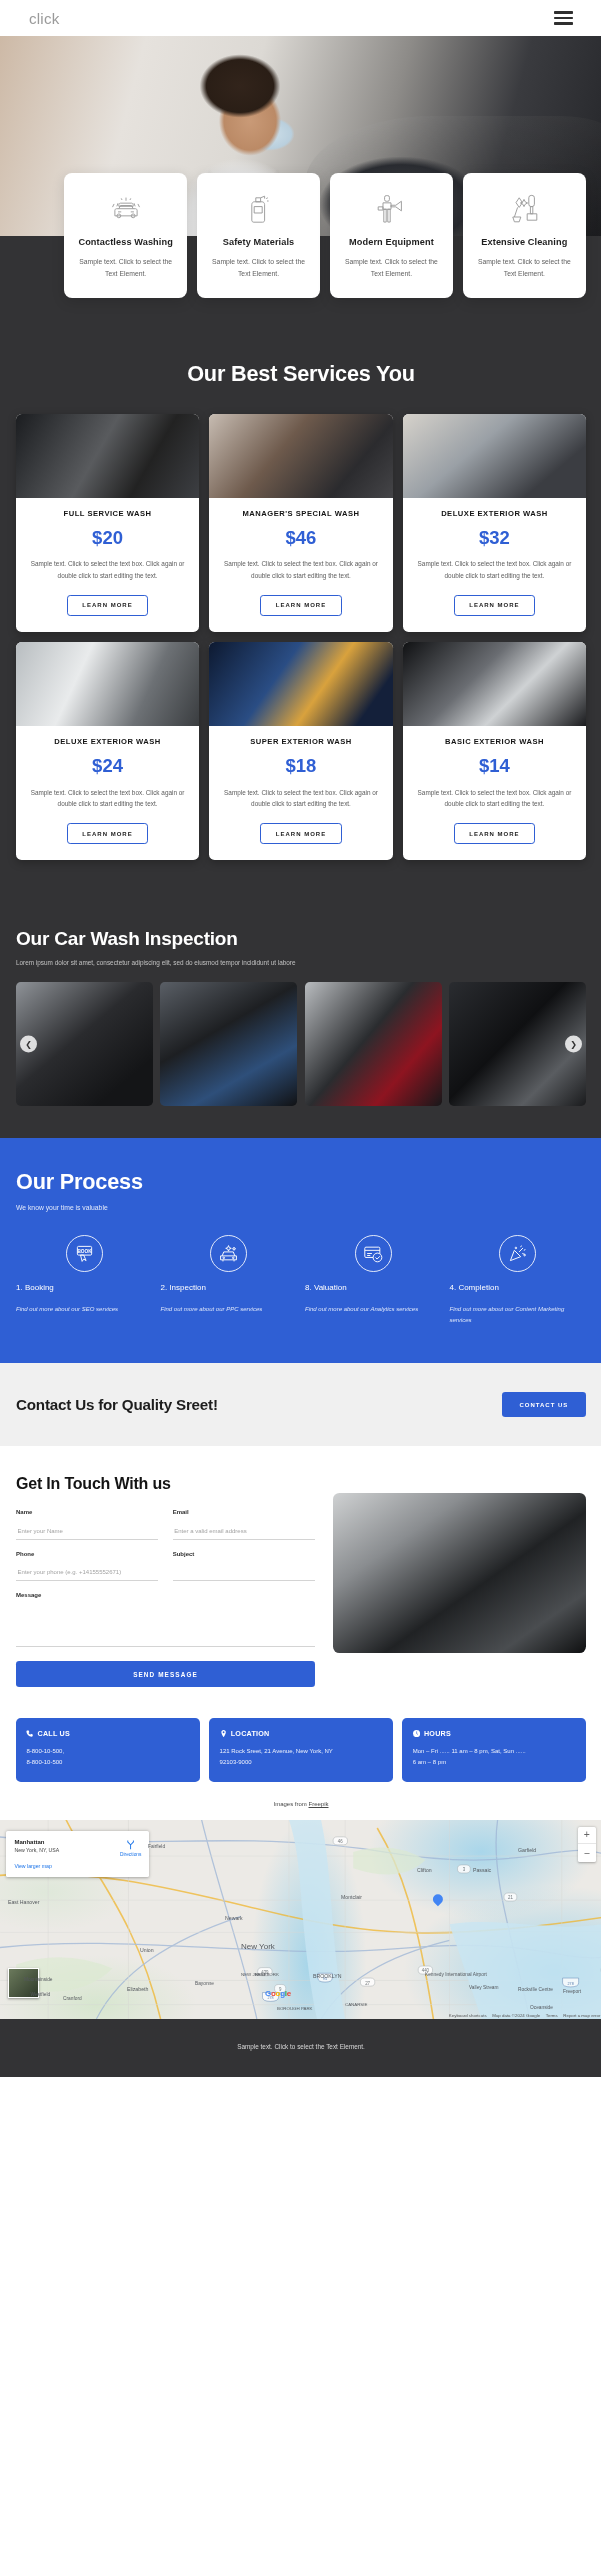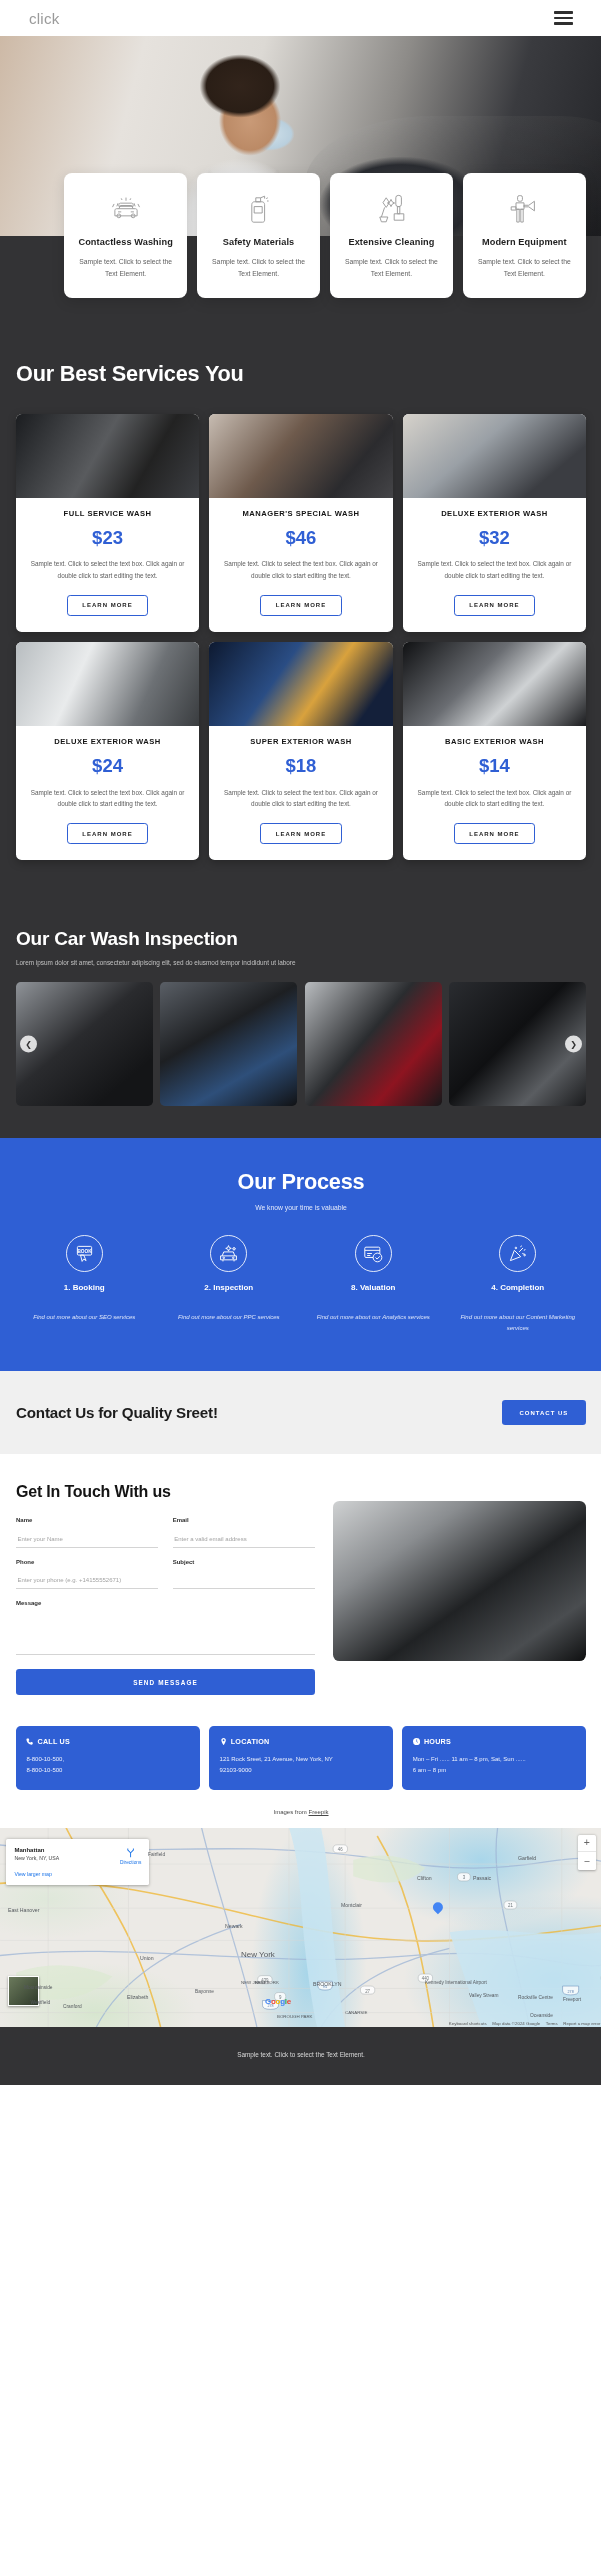--- a/index.html
+++ b/index.html
@@ -72,21 +72,21 @@
     min-height: 124px;
   }
   .feat-icon { height: 37px; display: flex; align-items: center; justify-content: center; margin-bottom: 9.6px; }
   .feat-icon svg { stroke: #9c9c9c; fill: none; stroke-width: 1.2; }
   .feat-title { font-size: 9.2px; font-weight: 700; color: #1f1f1f; margin-bottom: 8.8px; letter-spacing: 0.1px; }
   .feat-text { font-size: 6.8px; line-height: 1.7; color: #5f5f5f; }
 
   
   .services { background: #333335; padding: 6.4px 16px 45px; }
   .sec-title-center {
-    text-align: left; color: #fff; font-size: 21.7px; font-weight: 700;
+    text-align: center; color: #fff; font-size: 21.7px; font-weight: 700;
     letter-spacing: -0.2px; padding: 21px 0 27px;
   }
   .svc-grid { display: grid; grid-template-columns: repeat(3,1fr); gap: 10.4px; }
   .svc-card { background: #fff; border-radius: 5.6px; overflow: hidden; box-shadow: 0 2.4px 8px rgba(0,0,0,.25); }
   .svc-img { height: 84px; position: relative; }
   .svc-body { padding: 11.2px 11.2px 16px; text-align: center; }
   .svc-name { font-size: 7.6px; font-weight: 700; letter-spacing: 0.5px; color: #141414; }
   .svc-price { font-size: 18.5px; font-weight: 700; color: #2f5fd4; margin: 8.8px 0 9.6px; }
   .svc-desc { font-size: 6.4px; line-height: 1.85; color: #5c5c5c; margin-bottom: 13px; }
   .btn-outline {
@@ -118,31 +118,31 @@
     position: absolute; top: 50%; transform: translateY(-50%);
     width: 17px; height: 17px; border-radius: 50%;
     background: rgba(255,255,255,.82); color: #333;
     display: flex; align-items: center; justify-content: center;
     font-size: 8px; cursor: pointer; z-index: 5;
   }
   .car-arrow.left { left: 4px; }
   .car-arrow.right { right: 4px; }
 
   
-  .process { background: #2f5fd4; padding: 30.5px 16px 37px; text-align: center; }
+  .process { background: #2f5fd4; padding: 30.5px 16px 37px; text-align: left; }
   .proc-title { color: #fff; font-size: 21.7px; font-weight: 700; margin-bottom: 9.6px; letter-spacing: -0.2px;}
   .proc-sub { color: #e2e9fb; font-size: 6.8px; margin-bottom: 24px; }
   .proc-grid { display: grid; grid-template-columns: repeat(4,1fr); gap: 8px; }
   .proc-circle {
     width: 37px; height: 37px; border: 1px solid rgba(255,255,255,.85);
     border-radius: 50%; margin: 0 auto 11.2px;
     display: flex; align-items: center; justify-content: center;
   }
   .proc-circle svg { stroke: #fff; fill: none; stroke-width: 1.2; }
-  .proc-name { color: #fff; font-size: 8px; font-weight: 700; margin-bottom: 20px; }
+  .proc-name { color: #fff; font-size: 8px; font-weight: 400; margin-bottom: 12px; }
   .proc-desc { color: #dde6fa; font-size: 6px; font-style: italic; line-height: 1.8; }
 
   
   .cta { background: #f0f0f0; padding: 29px 16px; display: flex; align-items: center; justify-content: space-between; }
   .cta-title { font-size: 15.2px; font-weight: 700; color: #1d1d1d; letter-spacing: -0.2px; }
   .btn-solid {
     background: #2f5fd4; color: #fff; border: none; border-radius: 3.2px;
     font-size: 6px; font-weight: 700; letter-spacing: 1px;
     padding: 9.6px 17.7px; cursor: pointer;
   }
@@ -262,59 +262,59 @@
             <path d="M9 17h10v8H9z"></path>
             <path d="M17 6l5-2M22 4v3M24 7l2-1M25 10l2 0"></path>
           </svg>
         </div>
         <div class="feat-title">Safety Materials</div>
         <div class="feat-text">Sample text. Click to select the Text Element.</div>
       </div>
 
       <div class="feat-card">
         <div class="feat-icon">
+          <svg width="32" height="30.5" viewBox="0 0 40 38">
+            <rect x="12" y="2" width="6" height="7" rx="2"></rect>
+            <path d="M10 11h10v8H10z"></path>
+            <path d="M11 19h3v16h-3zM16 19h3v16h-3z"></path>
+            <path d="M20 14h6l7-5v12l-7-5h-6z"></path>
+            <path d="M4 16h6v4H4z"></path>
+          </svg>
+        </div>
+        <div class="feat-title">Modern Equipment</div>
+        <div class="feat-text">Sample text. Click to select the Text Element.</div>
+      </div>
+
+      <div class="feat-card">
+        <div class="feat-icon">
           <svg width="32" height="32" viewBox="0 0 40 40">
             <rect x="26" y="3" width="7" height="14" rx="3"></rect>
             <path d="M28 17h3v9h-3z"></path>
             <path d="M24 26h12v8H24z"></path>
             <path d="M14 6l4 6-4 6-4-6z"></path>
             <path d="M12 18l-4 12M6 30h10l-2 6H8z"></path>
             <path d="M20 8l1.5 3 3 1.5-3 1.5L20 17l-1.5-3-3-1.5 3-1.5z"></path>
           </svg>
         </div>
         <div class="feat-title">Extensive Cleaning</div>
         <div class="feat-text">Sample text. Click to select the Text Element.</div>
       </div>
 
-      <div class="feat-card">
-        <div class="feat-icon">
-          <svg width="32" height="30.5" viewBox="0 0 40 38">
-            <rect x="12" y="2" width="6" height="7" rx="2"></rect>
-            <path d="M10 11h10v8H10z"></path>
-            <path d="M11 19h3v16h-3zM16 19h3v16h-3z"></path>
-            <path d="M20 14h6l7-5v12l-7-5h-6z"></path>
-            <path d="M4 16h6v4H4z"></path>
-          </svg>
-        </div>
-        <div class="feat-title">Modern Equipment</div>
-        <div class="feat-text">Sample text. Click to select the Text Element.</div>
-      </div>
-
     </div>
   </div>
 
   <div class="services">
     <div class="sec-title-center">Our Best Services You</div>
     <div class="svc-grid">
 
       <div class="svc-card">
         <div class="svc-img img-a"></div>
         <div class="svc-body">
           <div class="svc-name">FULL SERVICE WASH</div>
-          <div class="svc-price">$23</div>
+          <div class="svc-price">$20</div>
           <div class="svc-desc">Sample text. Click to select the text box. Click again or double click to start editing the text.</div>
           <div class="btn-outline">LEARN MORE</div>
         </div>
       </div>
 
       <div class="svc-card">
         <div class="svc-img img-b"></div>
         <div class="svc-body">
           <div class="svc-name">MANAGER'S SPECIAL WASH</div>
           <div class="svc-price">$46</div>

